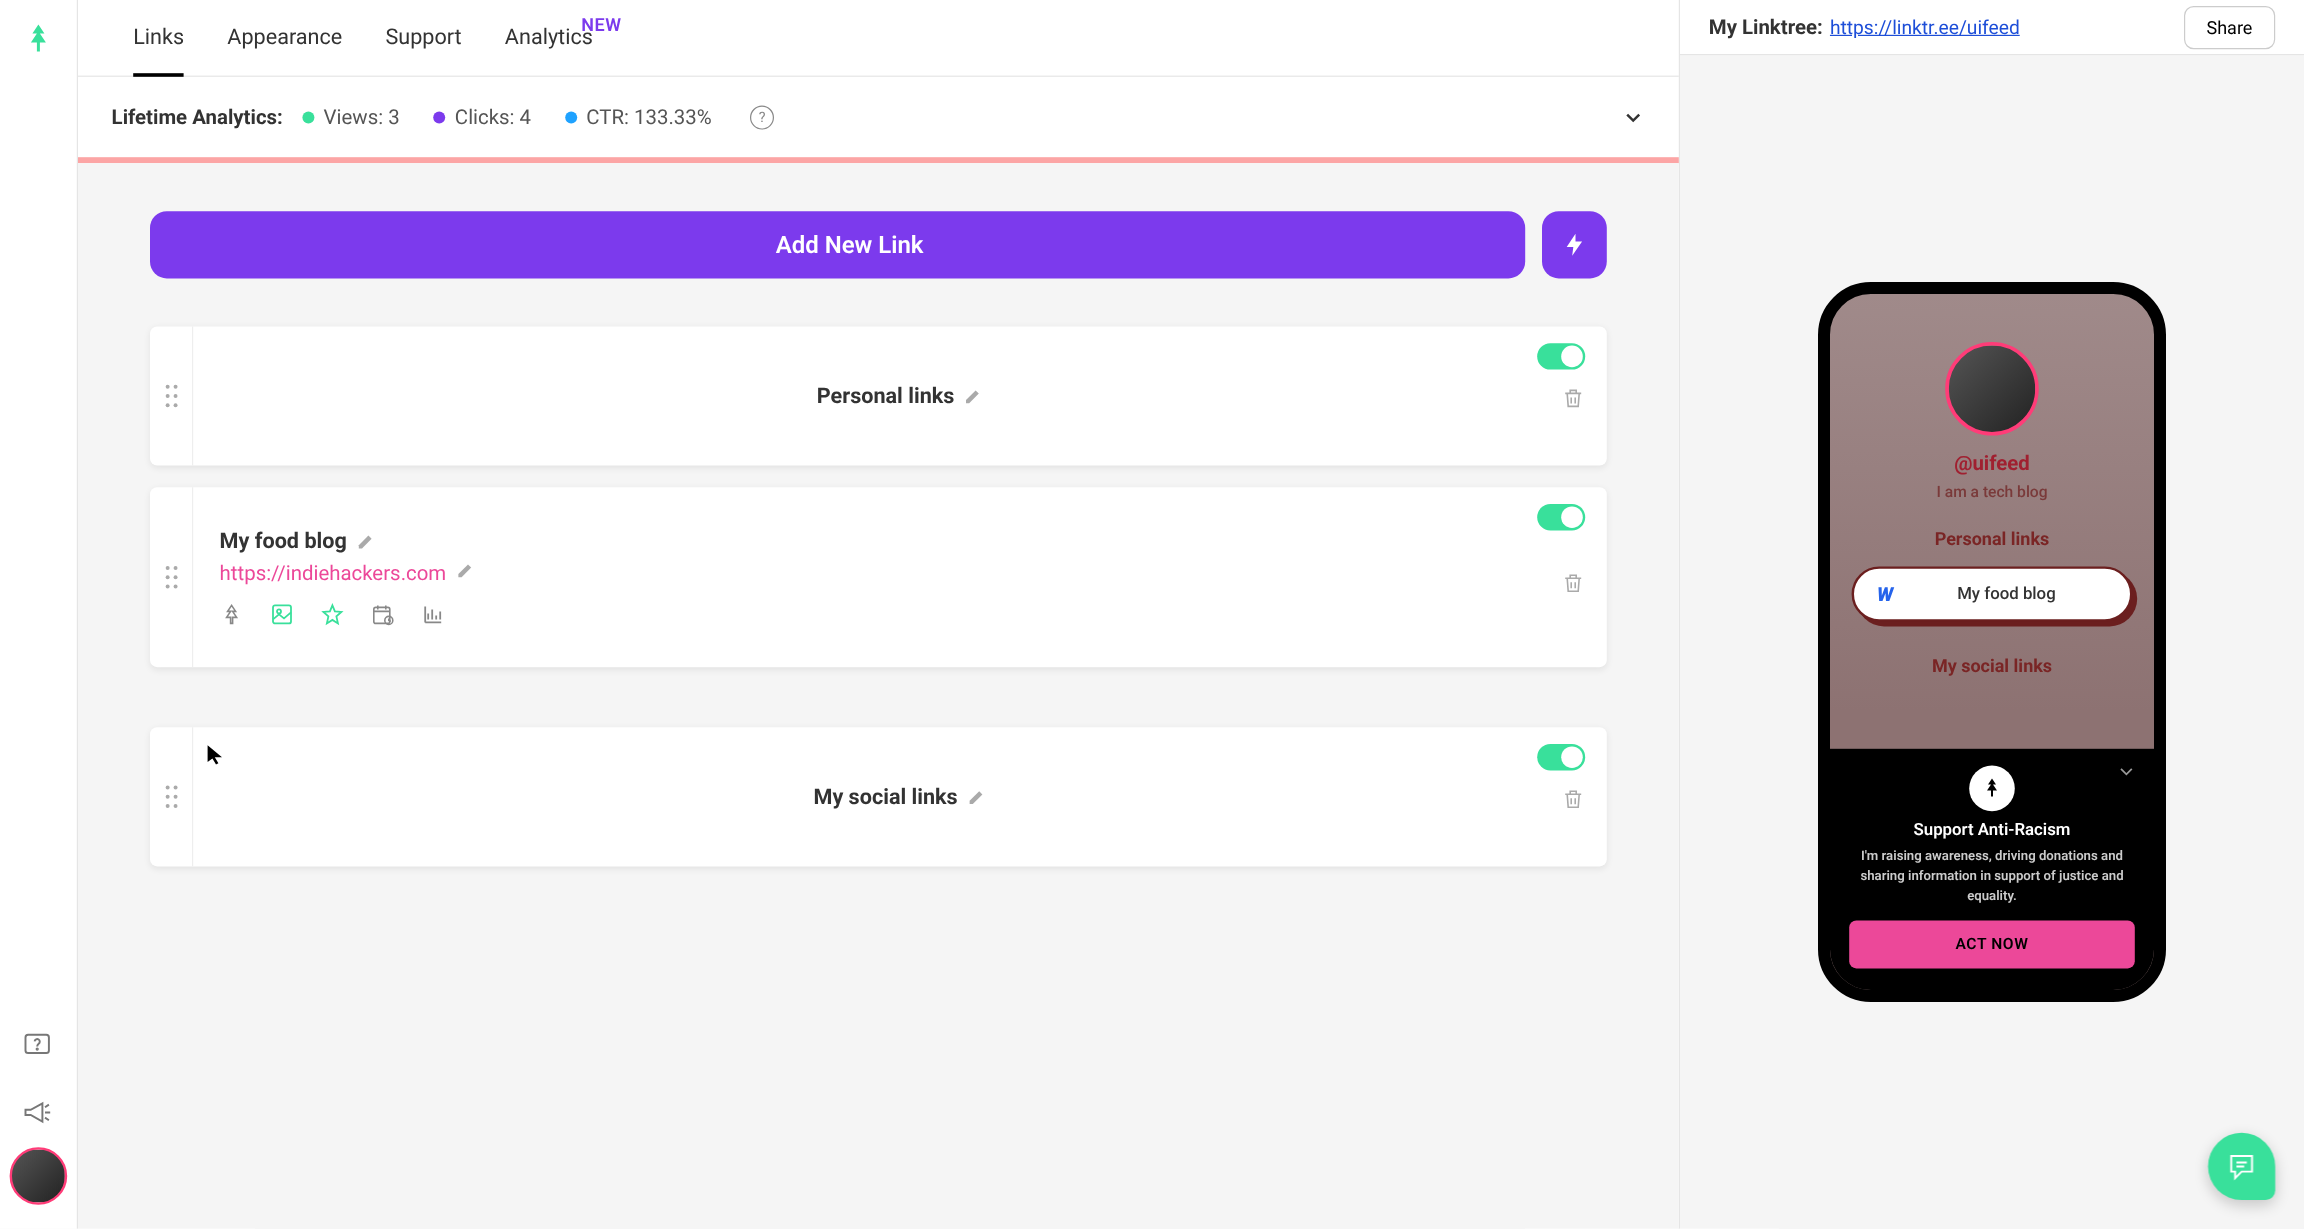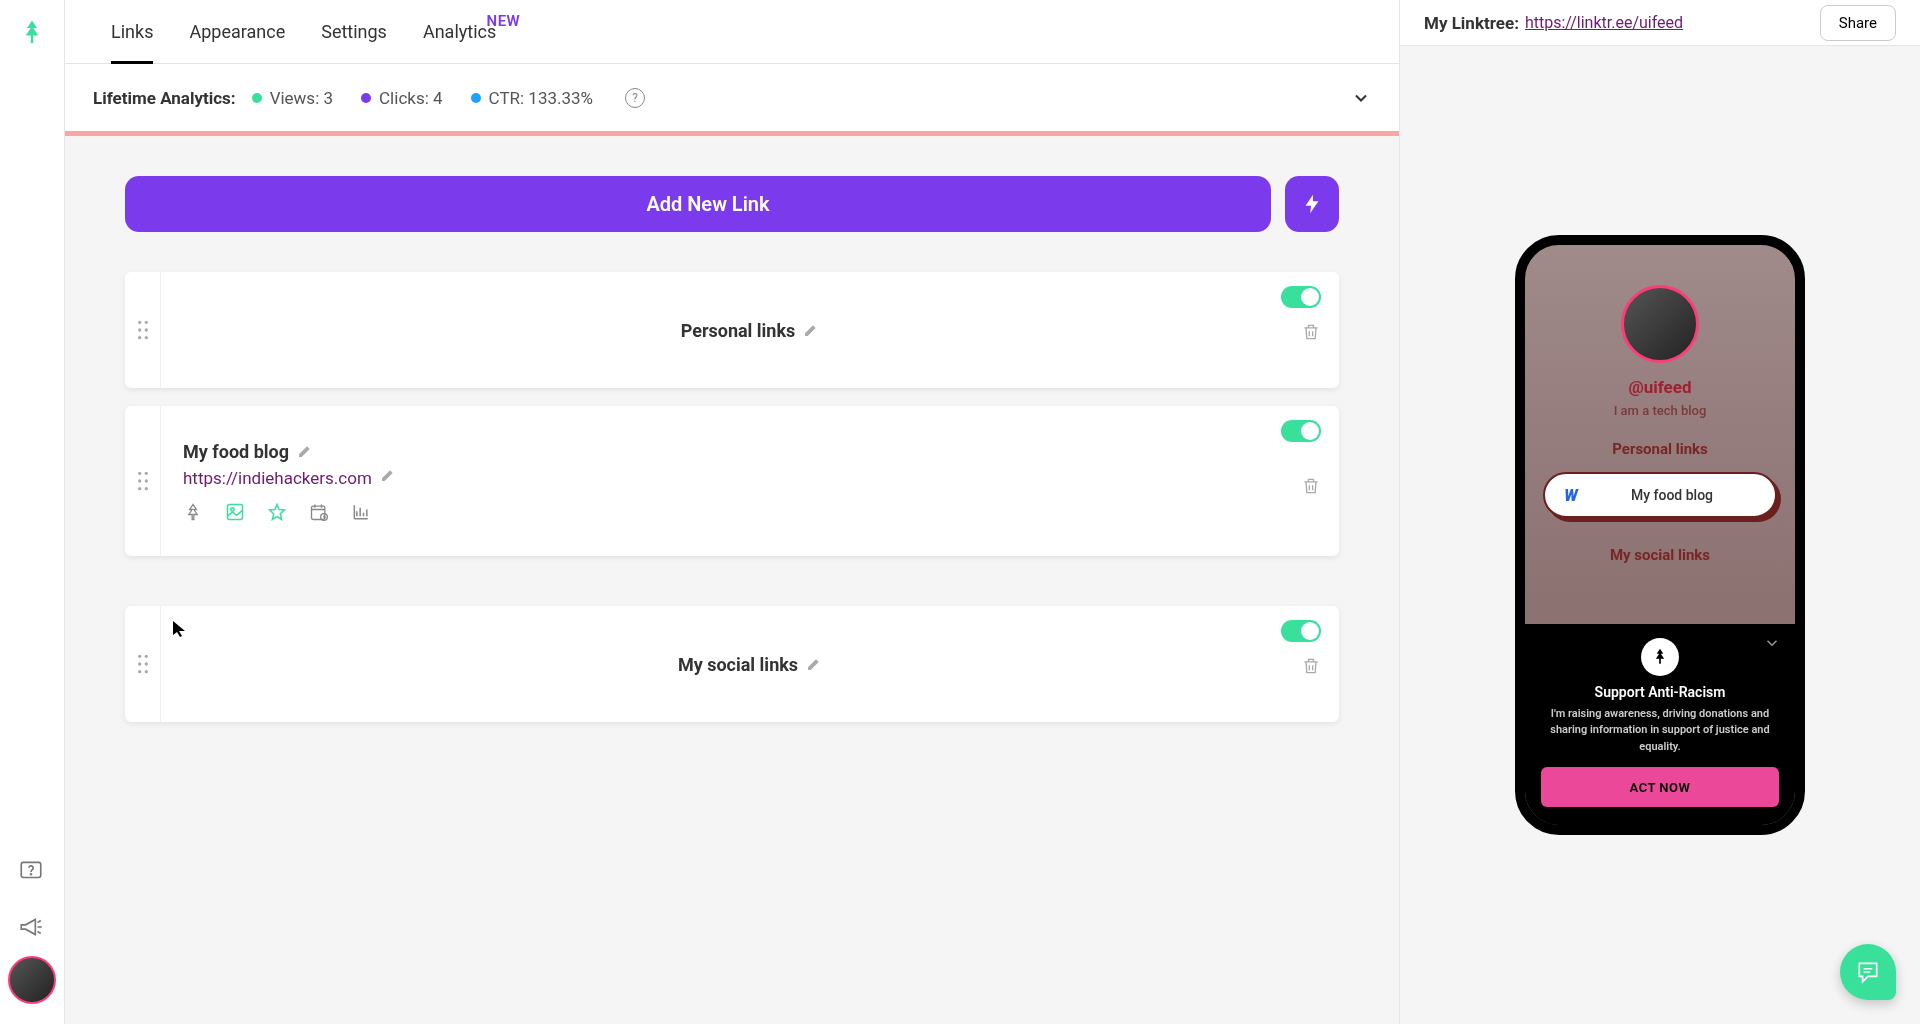--- a/index.html
+++ b/index.html
@@ -25,35 +25,35 @@
 .expand-chevron { margin-left:auto; cursor:pointer; color:#333; }
 .scroll-area { flex:1; overflow-y:auto; background:#f5f5f5; padding: 40px 60px 40px 60px; }
 .add-row { display:flex; gap:14px; margin-bottom:40px; }
 .btn-add { flex:1; background:#7c3aed; color:#fff; border:none; border-radius:14px; height:56px; font-size:20px; font-weight:600; cursor:pointer;padding-left:20px; }
 .btn-quick { width:54px; height:56px; background:#7c3aed; border:none; border-radius:14px; color:#fff; display:flex; align-items:center; justify-content:center; cursor:pointer; }
 .link-card { background:#fff; border-radius:6px; box-shadow:0 2px 6px rgba(0,0,0,0.08); display:flex; margin-bottom:18px; min-height:116px; }
 .drag-handle { width:36px; border-right:1px solid #eee; display:flex; align-items:center; justify-content:center; cursor:grab; color:#aaa; }
 .card-body { flex:1; padding:18px 22px; display:flex; flex-direction:column; justify-content:center; position:relative; }
 .card-header-row { display:flex; align-items:center; }
 .card-title { font-size:18px; font-weight:700; color:#333; }
-.card-url { font-size:17px; color:#701a75; margin-top:6px; }
+.card-url { font-size:17px; color:#ec4899; margin-top:6px; }
 .pencil-icon { margin-left:8px; color:#aaa; cursor:pointer; }
 .card-actions { position:absolute; right:18px; top:14px; display:flex; flex-direction:column; align-items:flex-end; gap:14px; }
 .toggle { width:40px; height:22px; background:#39e09b; border-radius:11px; position:relative; cursor:pointer; }
 .toggle::after { content:''; position:absolute; width:18px; height:18px; background:#fff; border-radius:50%; top:2px; right:2px; }
 .trash-icon { color:#aaa; cursor:pointer; }
 .section-card .card-body { align-items:center; }
 .icon-row { display:flex; gap:22px; margin-top:14px; color:#888; }
 .icon-row .active { color:#39e09b; }
 .icon-row span { cursor:pointer; }
 .spacer-gap { height:32px; }
 .preview-pane { width: 520px; background:#f5f5f5; display:flex; flex-direction:column; }
 .preview-header { height:46px; background:#fff; border-bottom:1px solid #e5e5e5; display:flex; align-items:center; padding:0 24px; }
 .preview-header .txt { font-weight:700; font-size:17px; }
-.preview-header a { color:#701a75; text-decoration:underline; margin-left:6px; font-weight:400; }
+.preview-header a { color:#1d4ed8; text-decoration:underline; margin-left:6px; font-weight:400; }
 .share-btn { margin-left:auto; padding:8px 18px; border:1px solid #ccc; background:#fff; border-radius:8px; font-size:15px; cursor:pointer; }
 .preview-body { flex:1; display:flex; align-items:center; justify-content:center; }
 .phone { width:290px; height:600px; border:10px solid #000; border-radius:44px; background:linear-gradient(180deg,#a08a8a 0%,#8d7272 60%); overflow:hidden; position:relative; }
 .phone-content { padding: 40px 18px 0; text-align:center; color:#6b1f1f; font-weight:600; height:100%; position:relative; }
 .phone-avatar { width:78px; height:78px; border-radius:50%; border:3px solid #ff3c78; background:linear-gradient(135deg,#555,#222); margin:0 auto 14px; }
 .phone-handle { font-size:17px; color:#a02030; font-weight:700; margin-bottom:6px; }
 .phone-bio { font-size:13px; color:#7a3a3a; margin-bottom:22px; font-weight:500;}
 .phone-section { font-size:15px; color:#7a2525; margin: 18px 0 14px; font-weight:700;}
 .phone-link-btn { background:#fff; border:2px solid #6b1f1f; border-radius:26px; height:46px; display:flex; align-items:center; padding:0 14px; box-shadow:4px 4px 0 #6b1f1f; margin-bottom:10px;}
 .phone-link-icon { width:24px; height:18px; color:#2563eb; font-weight:900; font-style:italic; }
@@ -98,21 +98,21 @@
   <div class="main">
     <div class="content-area">
       <div class="tabs">
         <div class="tab active">
             <span>Links</span>
           </div>
         <div class="tab">
             <span>Appearance</span>
           </div>
         <div class="tab">
-            <span>Settings</span>
+            <span>Support</span>
           </div>
         <div class="tab">
           <span class="badge-new">NEW</span>
           <span>Analytics</span>
         </div>
       </div>
 
       <div class="analytics-bar">
         <span class="label">Lifetime Analytics:</span>
         <div class="stat">

